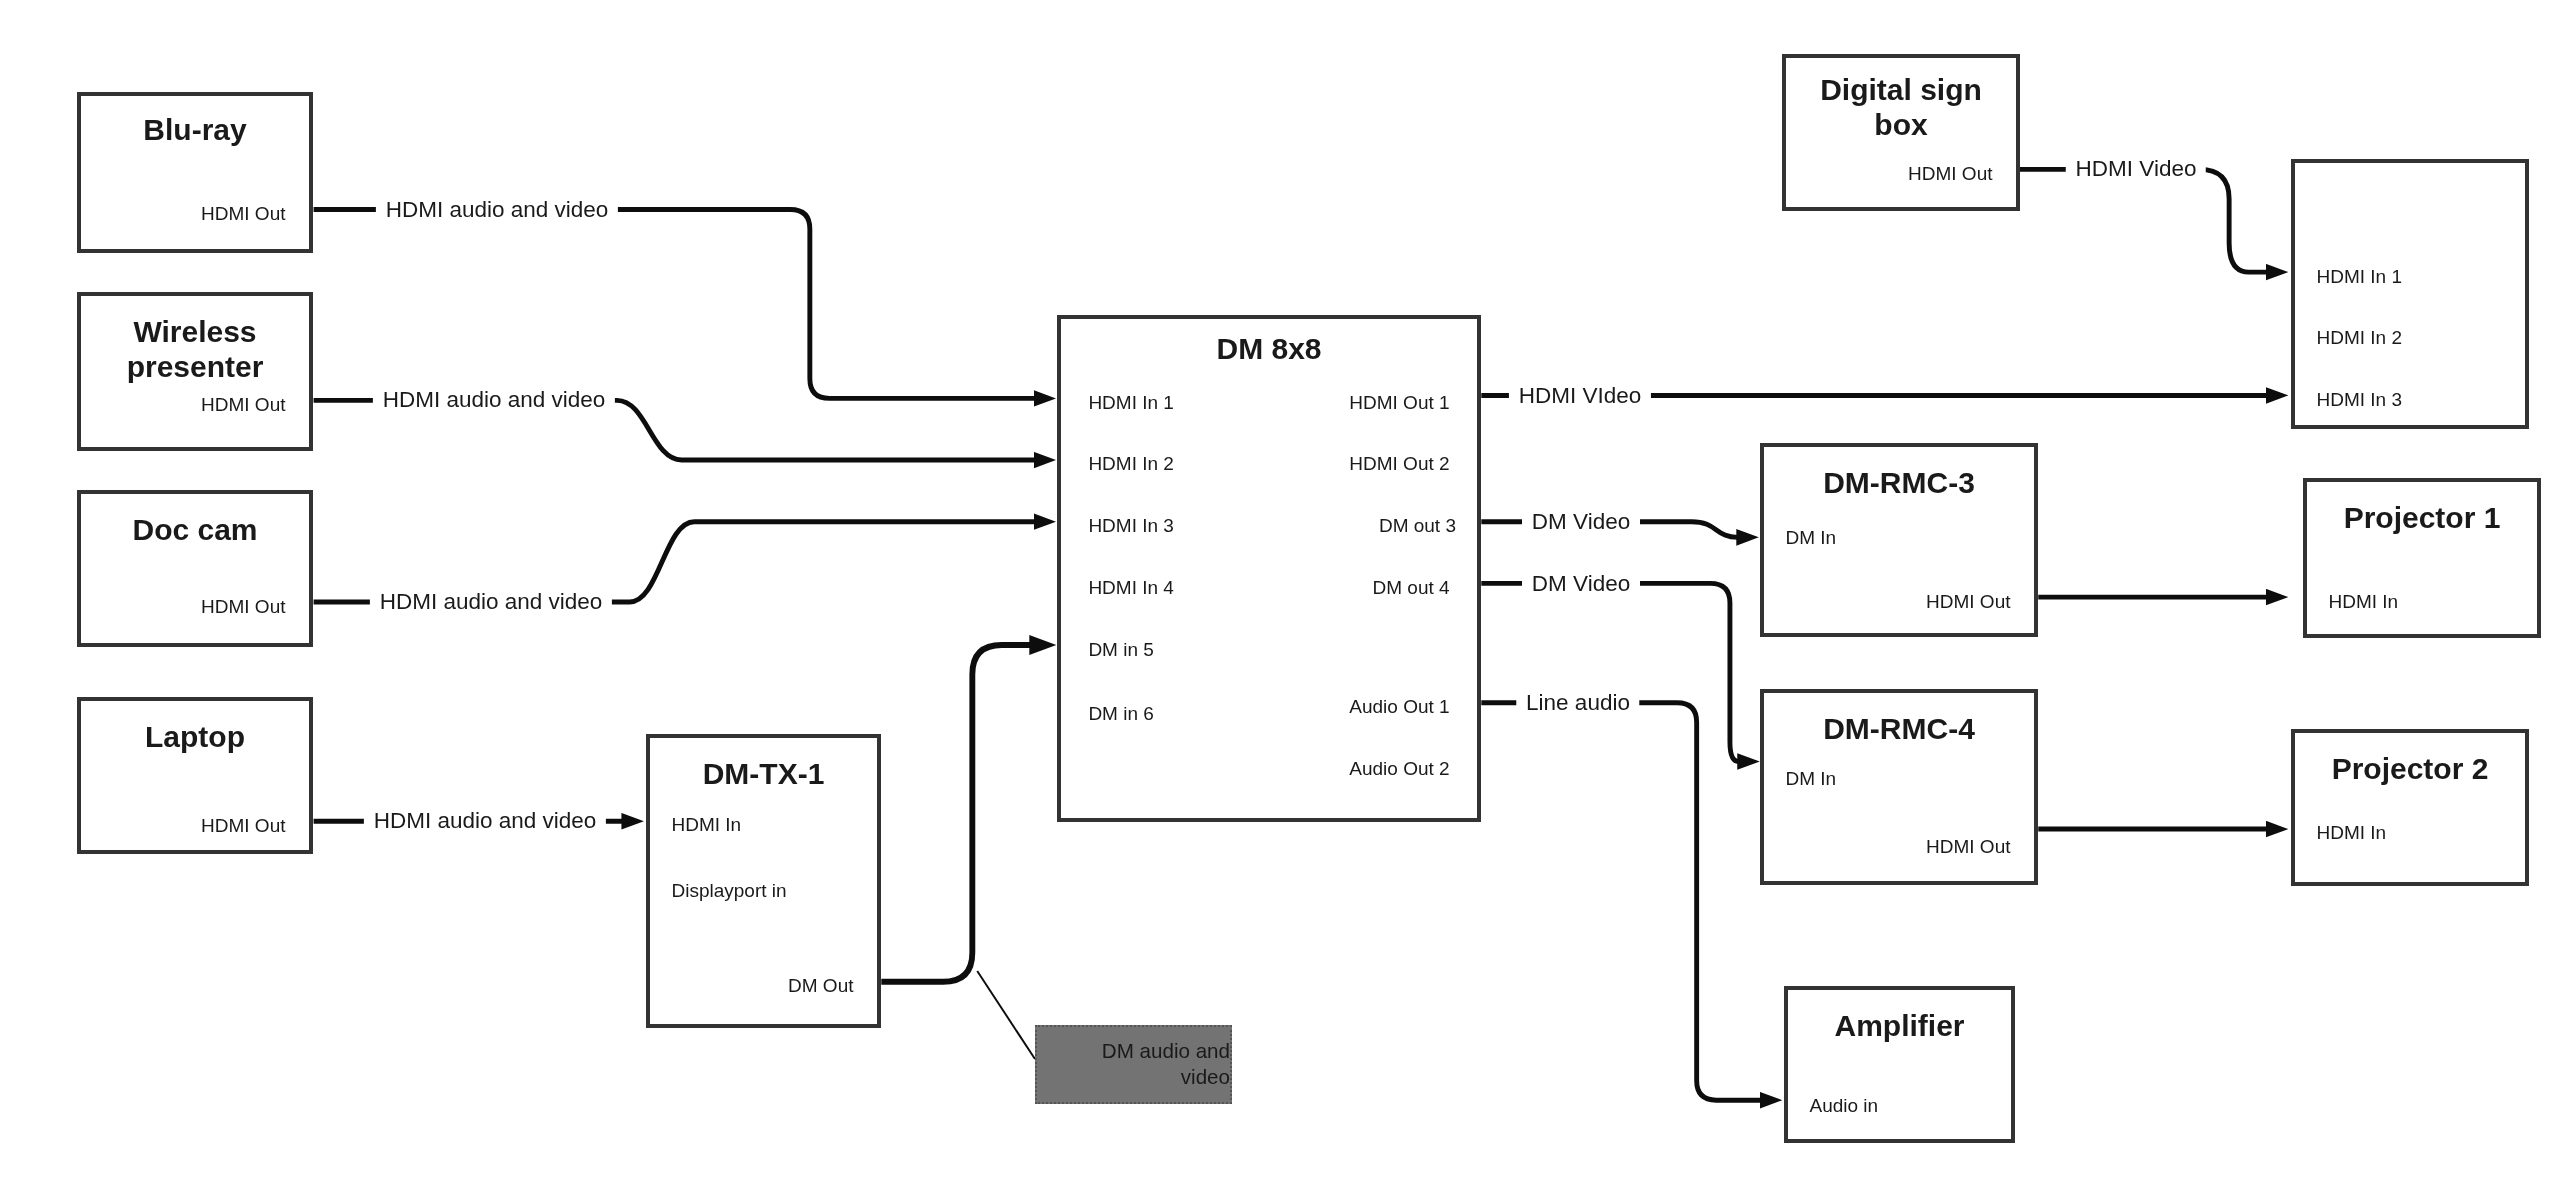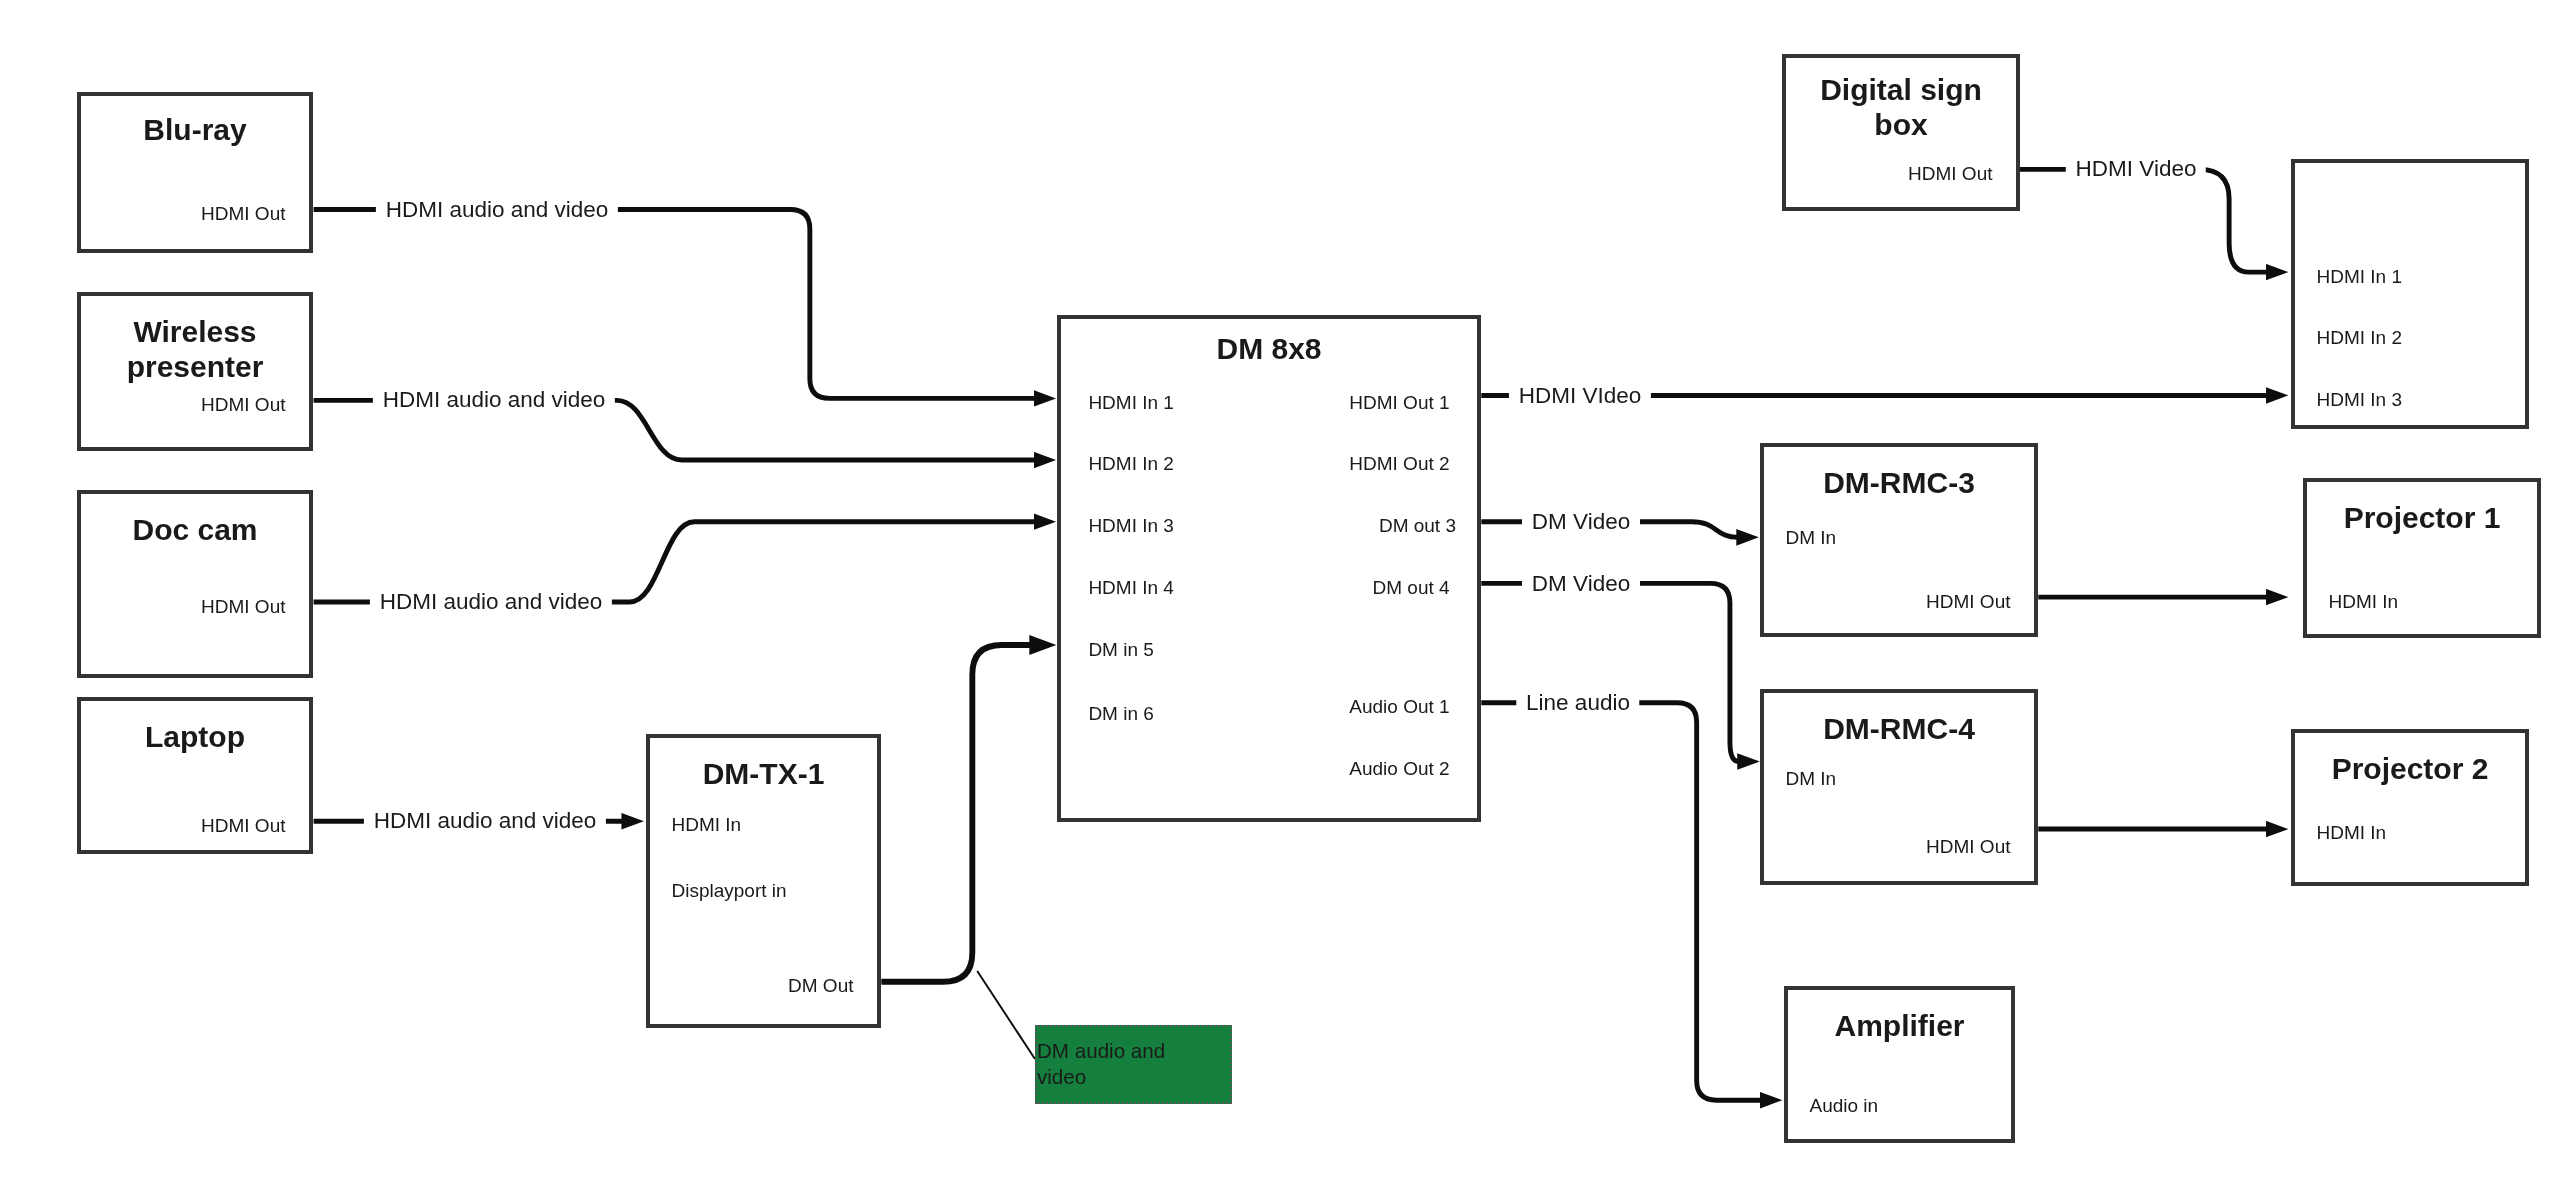--- a/index.html
+++ b/index.html
@@ -19,21 +19,21 @@
     position:absolute;font-size:19px;line-height:29px;white-space:nowrap;
   }
   .port-l{left:21.5px;}
   .port-r{right:23.5px;text-align:right;}
   .edge-label{
     position:absolute;transform:translate(-50%,-50%);
     background:#fff;padding:2px 9.8px;font-size:22.5px;line-height:25.5px;white-space:nowrap;
   }
   .callout-box{
     position:absolute;left:1035px;top:1025px;width:197px;height:79px;box-sizing:border-box;
-    border:2px dotted #555;background:#15803d;text-align:left;
+    border:2px dotted #555;background:#737373;text-align:right;
     font-size:20.6px;line-height:26.4px;padding-top:10.8px;white-space:pre-line;
   }
 </style>
 </head>
 <body>
 
 <div class="stage">
 
   <svg class="wires" viewBox="0 0 2631 1227" xmlns="http://www.w3.org/2000/svg">
     <defs>
@@ -62,21 +62,21 @@
     <div class="node-title" style="top:15.7px">Blu-ray</div>
     <div class="port port-r" style="top:103px">HDMI Out</div>
   </div>
 
   <div class="node" style="left:77px;top:292px;width:236px;height:159px;">
     <div class="node-title">Wireless
 presenter</div>
     <div class="port port-r" style="top:94px">HDMI Out</div>
   </div>
 
-  <div class="node" style="left:77px;top:490px;width:236px;height:188px;">
+  <div class="node" style="left:77px;top:490px;width:236px;height:157px;">
     <div class="node-title">Doc cam</div>
     <div class="port port-r" style="top:98px">HDMI Out</div>
   </div>
 
   <div class="node" style="left:77px;top:697px;width:236px;height:157px;">
     <div class="node-title">Laptop</div>
     <div class="port port-r" style="top:110px">HDMI Out</div>
   </div>
 
   <div class="node" style="left:646px;top:734px;width:235px;height:294px;">

